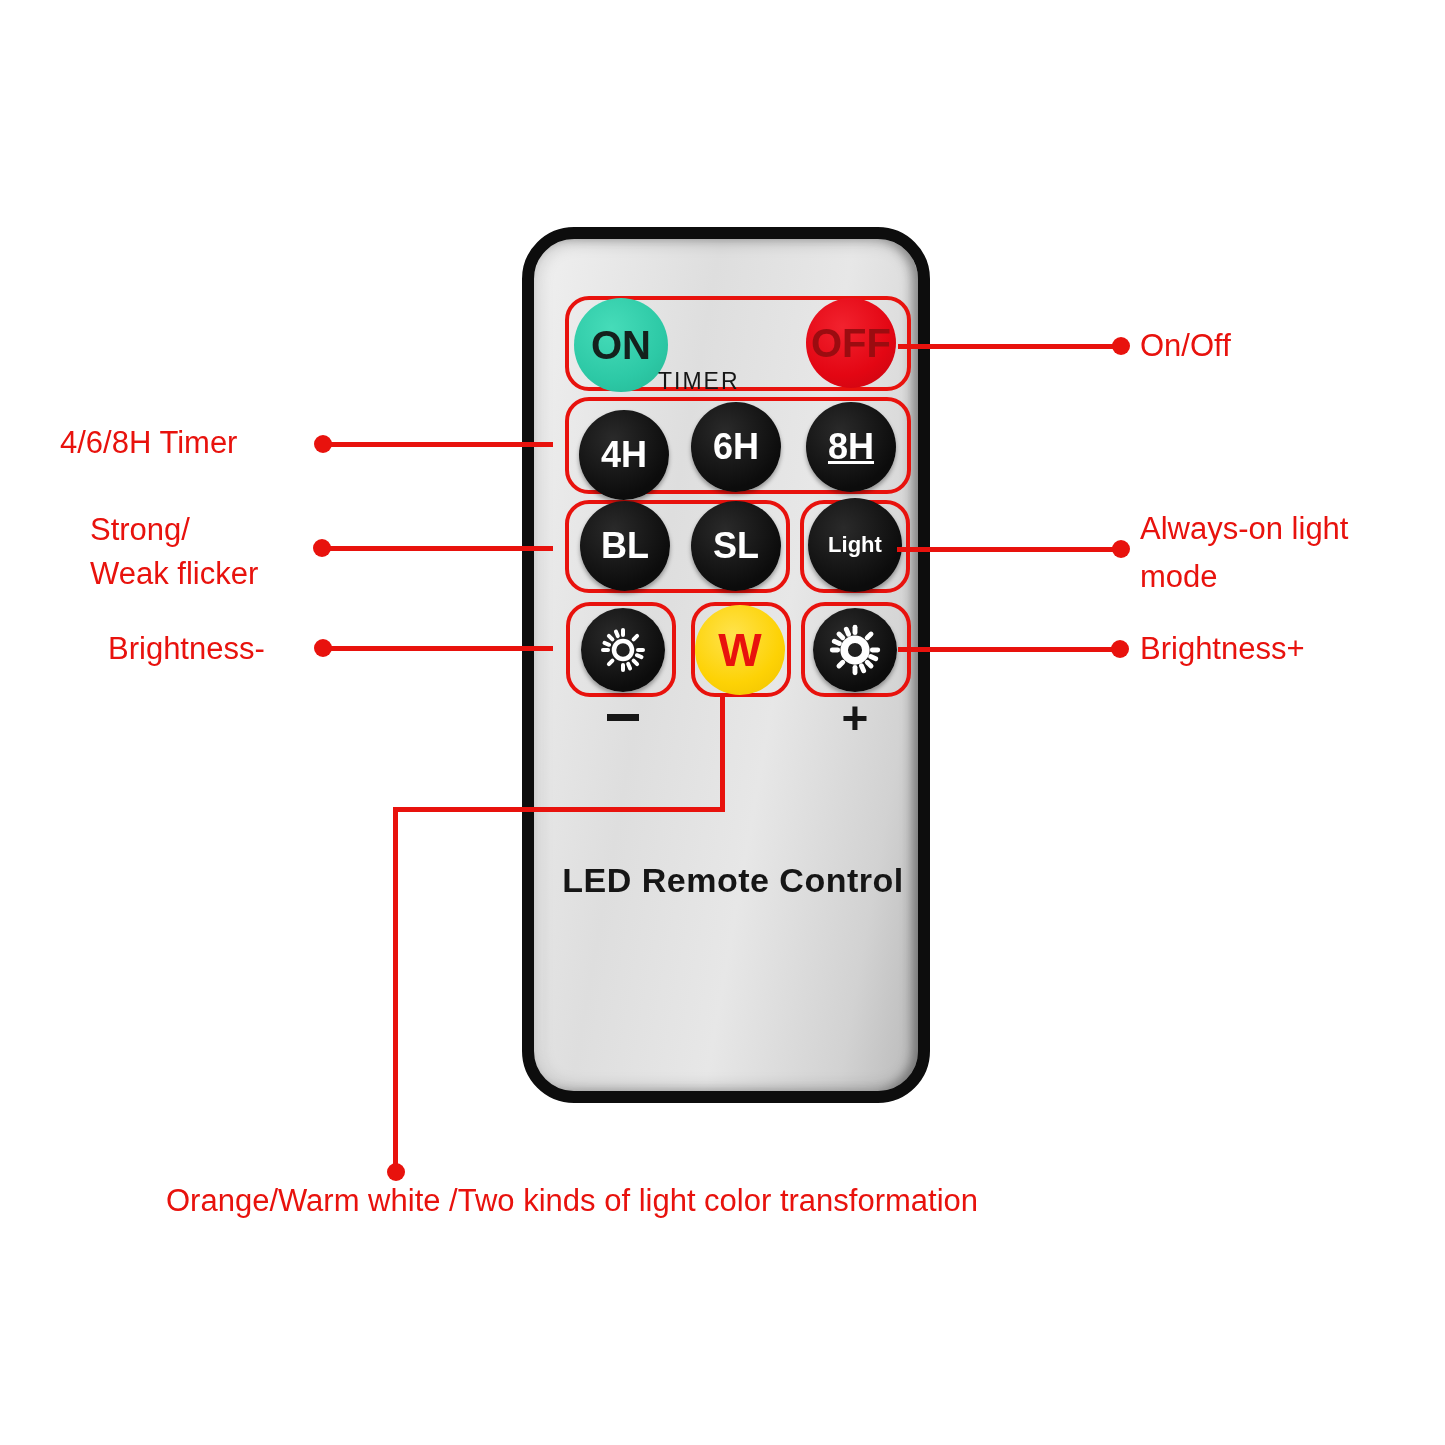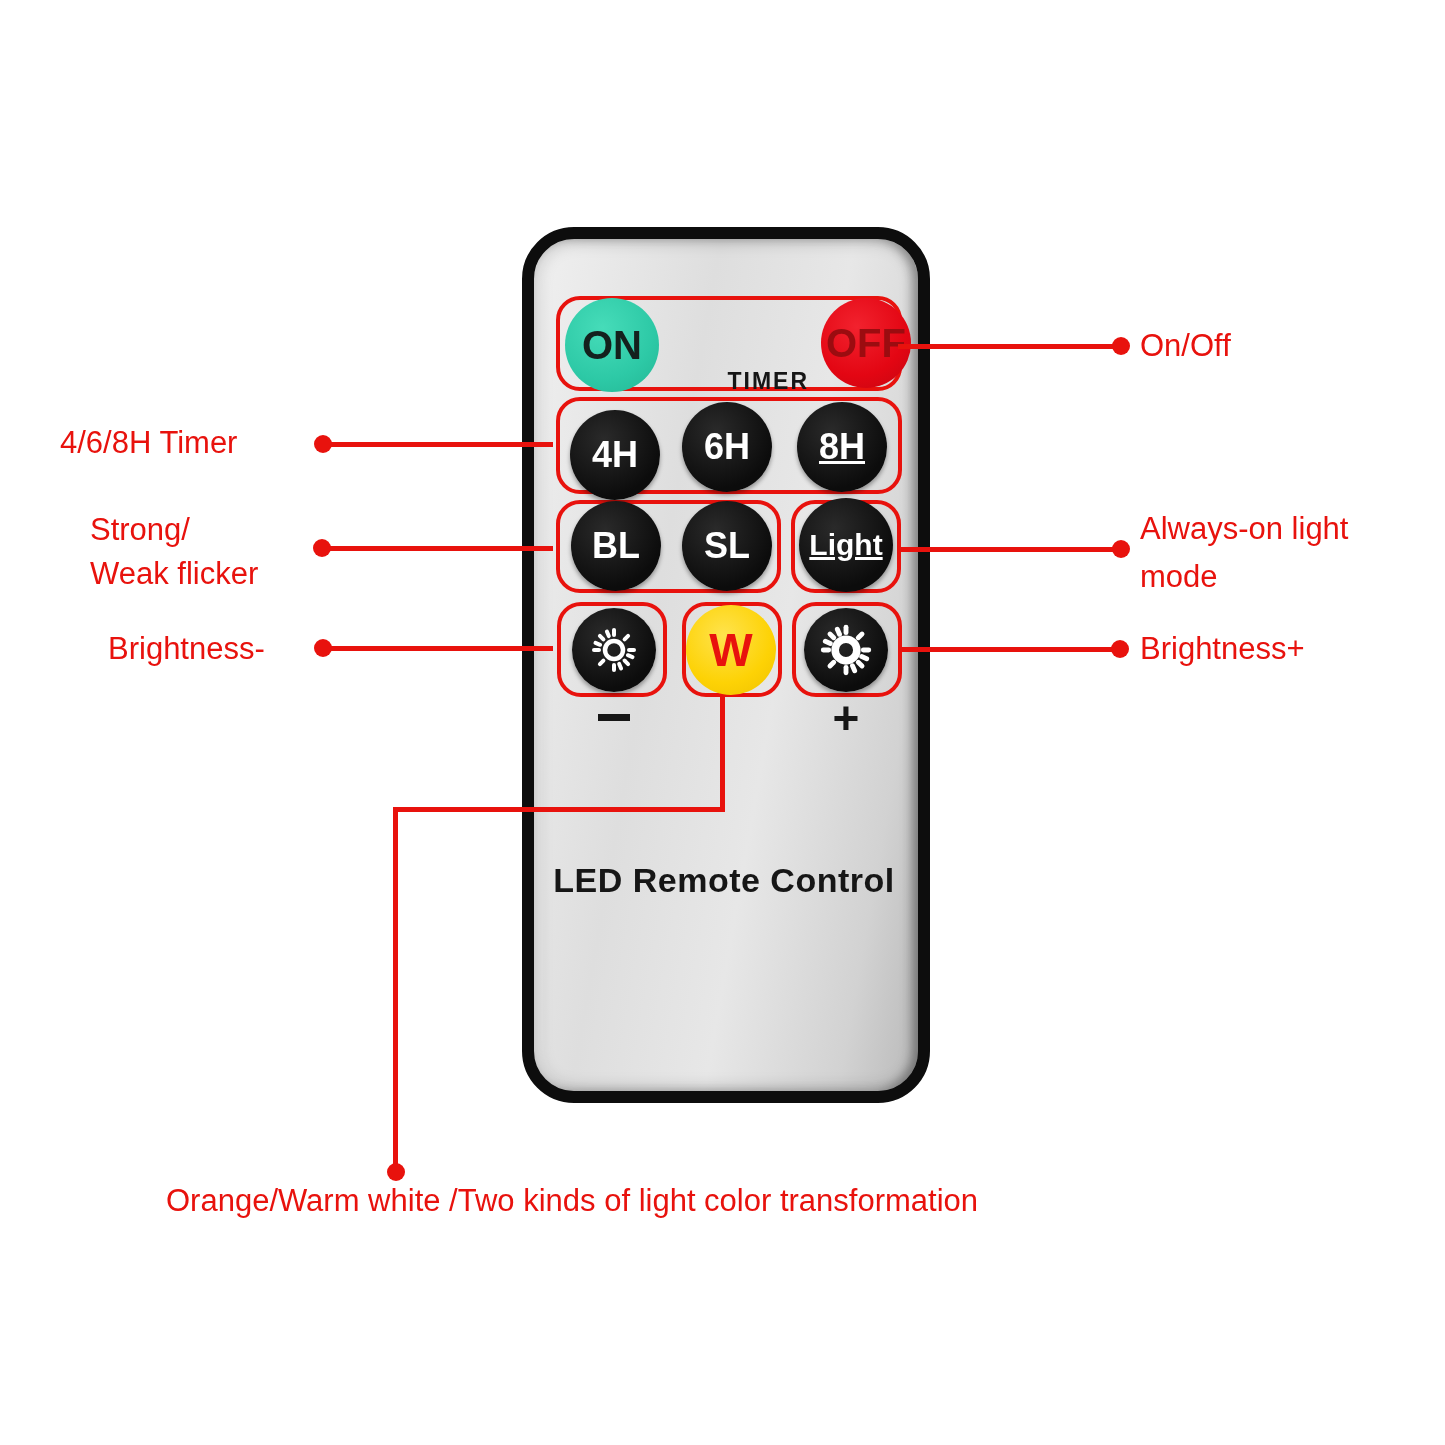--- a/index.html
+++ b/index.html
@@ -7,30 +7,30 @@
     position:relative;width:1445px;height:1445px;background:#ffffff;overflow:hidden;
     font-family:"Liberation Sans", sans-serif;
   }
   
   .remote{
     position:absolute;left:522px;top:227px;width:408px;height:876px;
     box-sizing:border-box;border:12px solid #0d0d0d;border-radius:52px;
     background:linear-gradient(100deg,#f0f0f0 0%,#dedede 35%,#e7e7e7 60%,#d2d2d2 85%,#b9b9b9 100%);
     box-shadow:inset 0 0 18px rgba(0,0,0,.25), inset -6px 0 10px rgba(0,0,0,.28), inset 5px 0 8px rgba(255,255,255,.5);
   }
-  .remote .inner{position:absolute;left:4px;top:0;width:372px;height:852px;}
+  .remote .inner{position:absolute;left:13px;top:0;width:372px;height:852px;}
   
   .gbox{position:absolute;box-sizing:border-box;border:4px solid var(--red);border-radius:24px;background:transparent;}
   
   .btn{
     position:absolute;border-radius:50%;display:flex;align-items:center;justify-content:center;
     color:#fff;font-weight:bold;
   }
   .btn.black{background:radial-gradient(circle at 38% 32%, #2a2a2a 0%, #0c0c0c 70%);box-shadow:0 3px 4px rgba(0,0,0,.35);}
-  .lbl-timer{position:absolute;color:#161616;font-weight:bold;text-align:right;}
+  .lbl-timer{position:absolute;color:#161616;font-weight:normal;text-align:left;}
   .brand{position:absolute;color:#161616;font-weight:bold;text-align:center;width:100%;letter-spacing:.5px;}
   .sym{position:absolute;color:#161616;text-align:center;font-weight:bold;}
   
   .hline{position:absolute;height:5px;background:var(--red);}
   .vline{position:absolute;width:5px;background:var(--red);}
   .dot{position:absolute;width:18px;height:18px;border-radius:50%;background:var(--red);transform:translate(-9px,-9px);}
   .ann{position:absolute;color:var(--red);font-size:31px;line-height:44px;white-space:nowrap;}
   :root{--red:#e8120d;}
 </style>
 </head>
@@ -43,30 +43,30 @@
 
       <div class="gbox" style="left:18px;top:57px;width:346px;height:95px;"></div>
       <div class="gbox" style="left:18px;top:158px;width:346px;height:97px;"></div>
       <div class="gbox" style="left:18px;top:261px;width:225px;height:93px;"></div>
       <div class="gbox" style="left:253px;top:261px;width:110px;height:93px;"></div>
       <div class="gbox" style="left:19px;top:363px;width:110px;height:95px;"></div>
       <div class="gbox" style="left:144px;top:363px;width:100px;height:95px;"></div>
       <div class="gbox" style="left:254px;top:363px;width:110px;height:95px;"></div>
 
       <div class="btn" style="left:27px;top:59px;width:94px;height:94px;background:radial-gradient(circle at 40% 32%, #46dcb9 0%, #2dc9a6 60%, #23b694 100%);color:#14211d;font-size:40px;">ON</div>
-      <div class="btn" style="left:259px;top:59px;width:90px;height:90px;background:radial-gradient(circle at 40% 32%, #f2222e 0%, #e30613 60%, #c40510 100%);color:#9b0c10;font-size:40px;margin-left:24px;">OFF</div>
+      <div class="btn" style="left:259px;top:59px;width:90px;height:90px;background:radial-gradient(circle at 40% 32%, #f2222e 0%, #e30613 60%, #c40510 100%);color:#9b0c10;font-size:40px;">OFF</div>
       <div class="lbl-timer" style="left:111px;top:129px;width:160px;font-size:23px;letter-spacing:2px;">TIMER</div>
 
       <div class="btn black" style="left:32px;top:163px;width:90px;height:90px;font-size:36px;margin-top:8px;">4H</div>
       <div class="btn black" style="left:144px;top:163px;width:90px;height:90px;font-size:36px;">6H</div>
       <div class="btn black" style="left:259px;top:163px;width:90px;height:90px;font-size:36px;text-decoration:underline;">8H</div>
 
       <div class="btn black" style="left:33px;top:262px;width:90px;height:90px;font-size:36px;">BL</div>
       <div class="btn black" style="left:144px;top:262px;width:90px;height:90px;font-size:36px;">SL</div>
-      <div class="btn black" style="left:261px;top:259px;width:94px;height:94px;font-size:30px;text-decoration:underline;">Light</div>
+      <div class="btn black" style="left:261px;top:259px;width:94px;height:94px;font-size:22px;">Light</div>
 
       <div class="btn black" style="left:34px;top:369px;width:84px;height:84px;">
         <span style="display:flex;">
           <svg width="48" height="48" viewBox="0 0 48 48">
             <circle cx="24" cy="24" r="9" fill="none" stroke="#ffffff" stroke-width="4.5"></circle>
             <g stroke="#ffffff" stroke-width="4" stroke-linecap="round">
               <line x1="24" y1="9" x2="24" y2="4"></line>
                 <line x1="24" y1="39" x2="24" y2="44"></line>
               <line x1="9" y1="24" x2="4" y2="24"></line>
                 <line x1="39" y1="24" x2="44" y2="24"></line>

